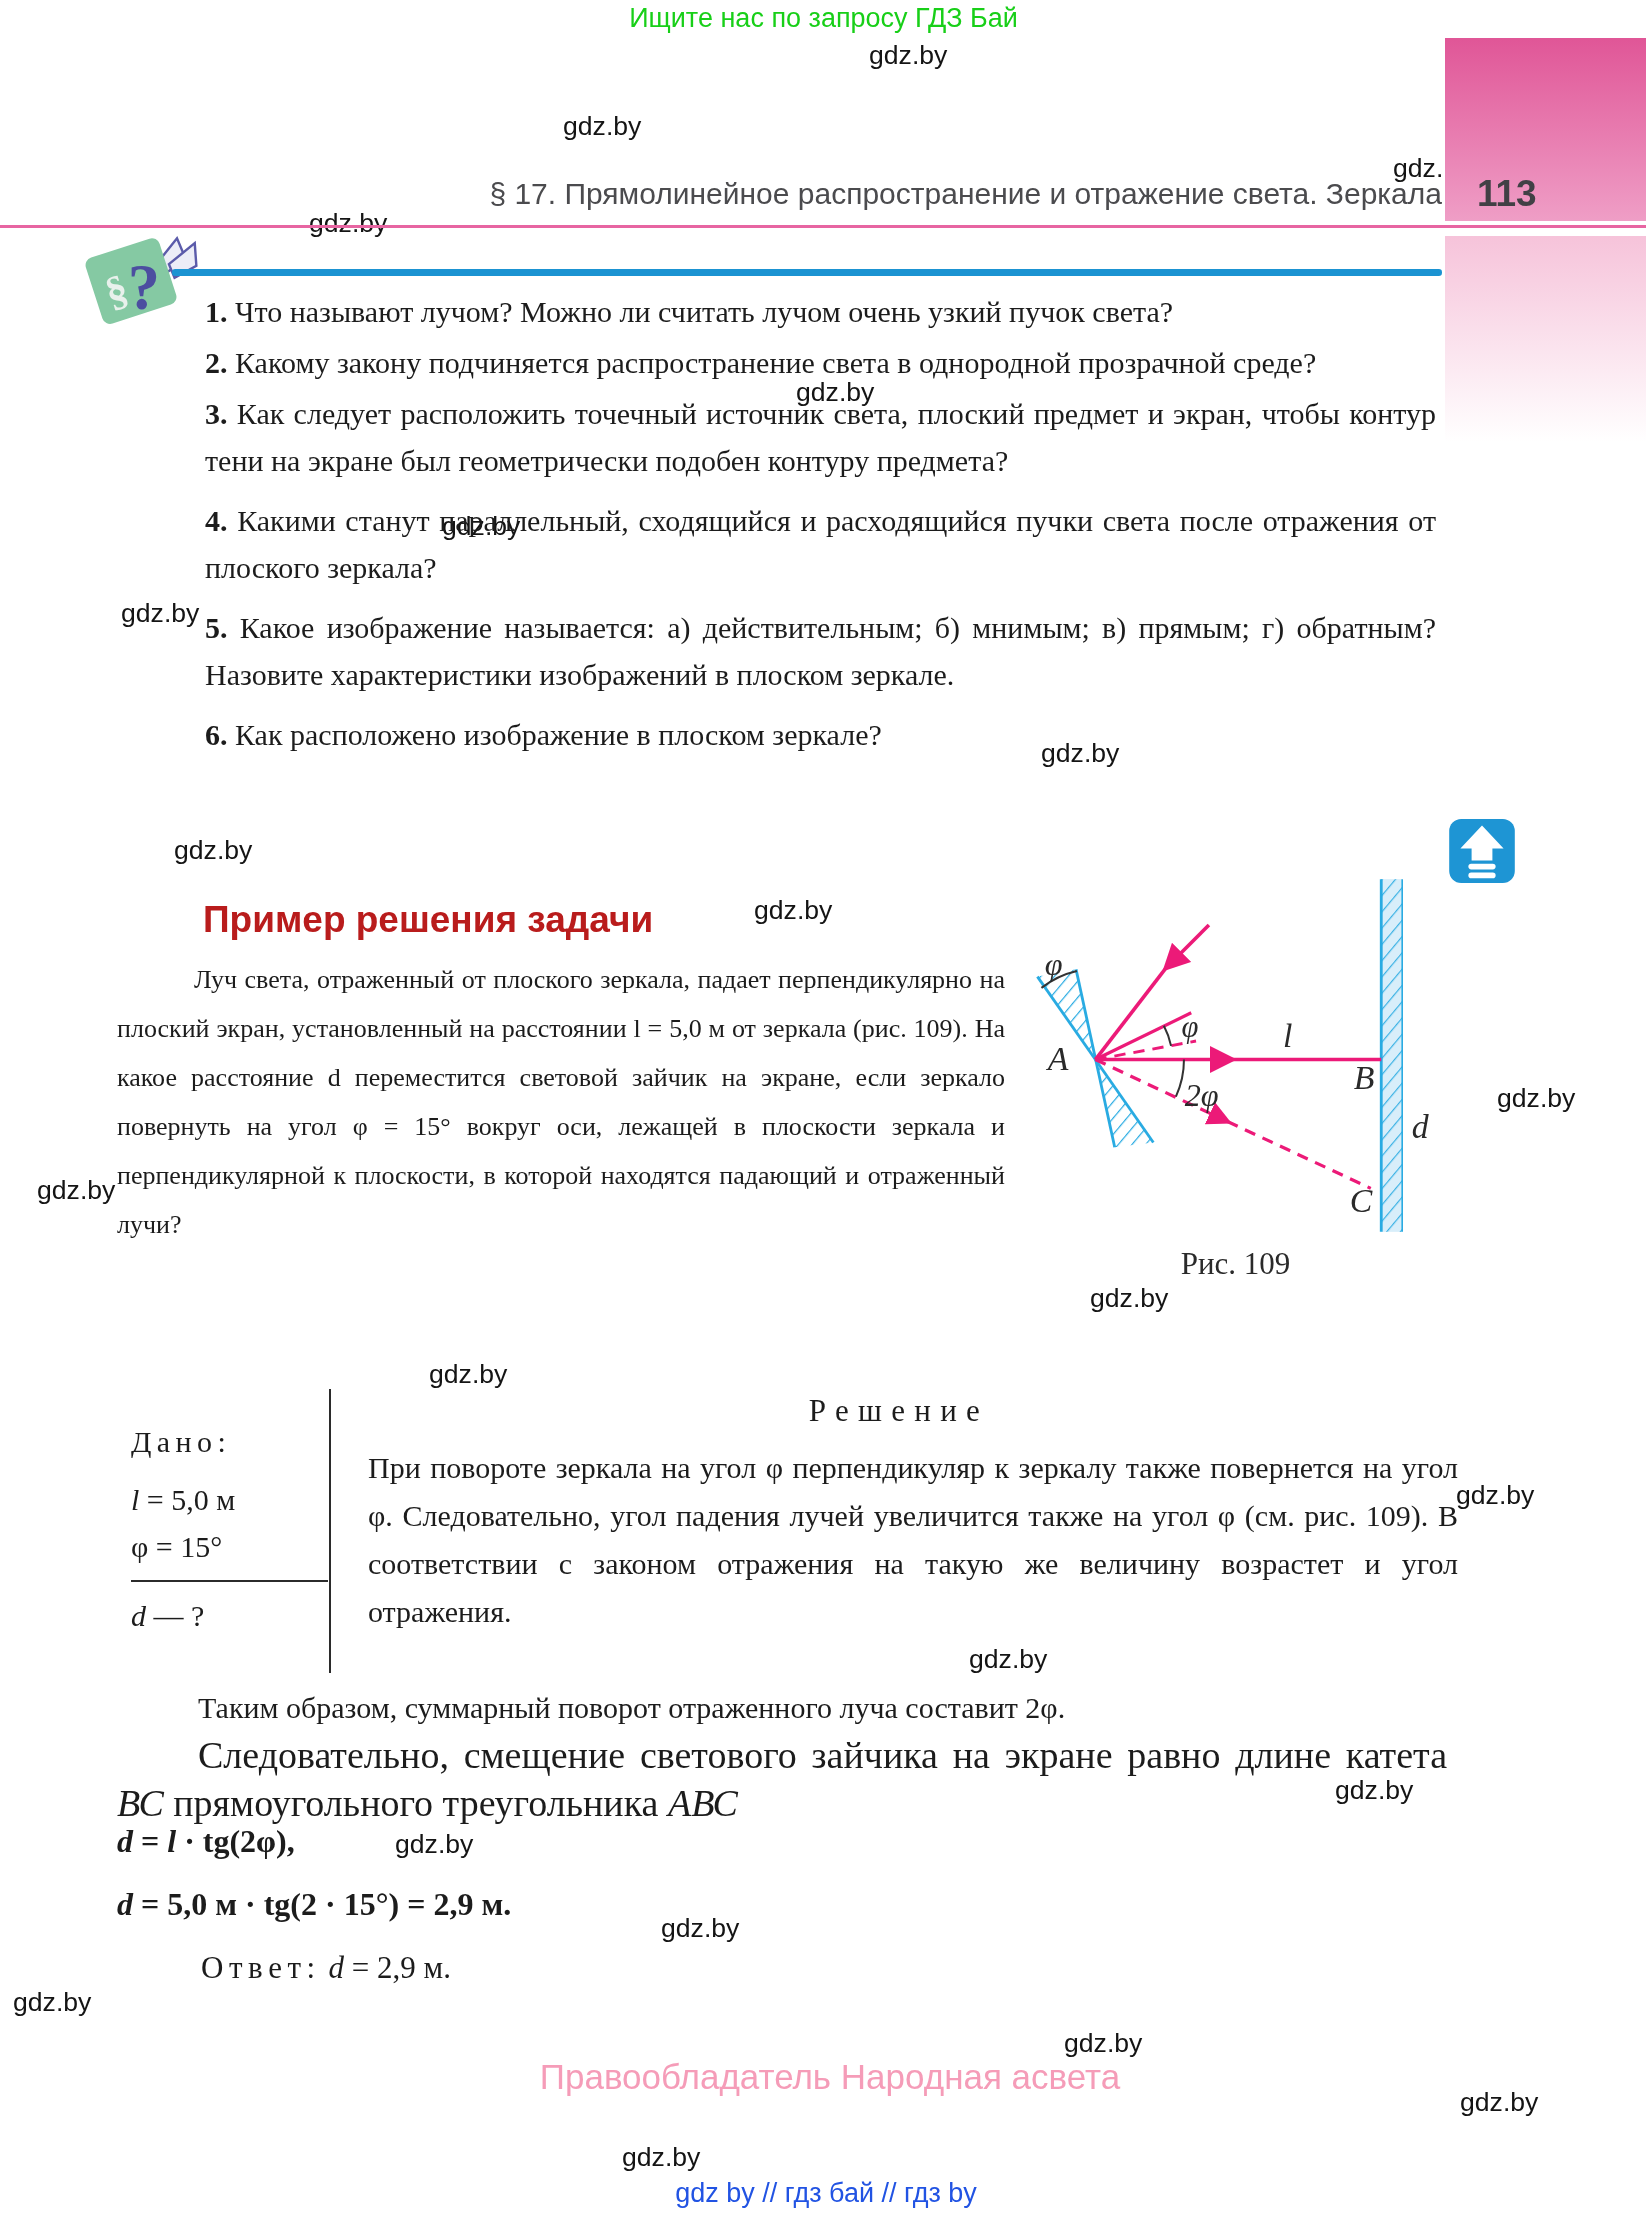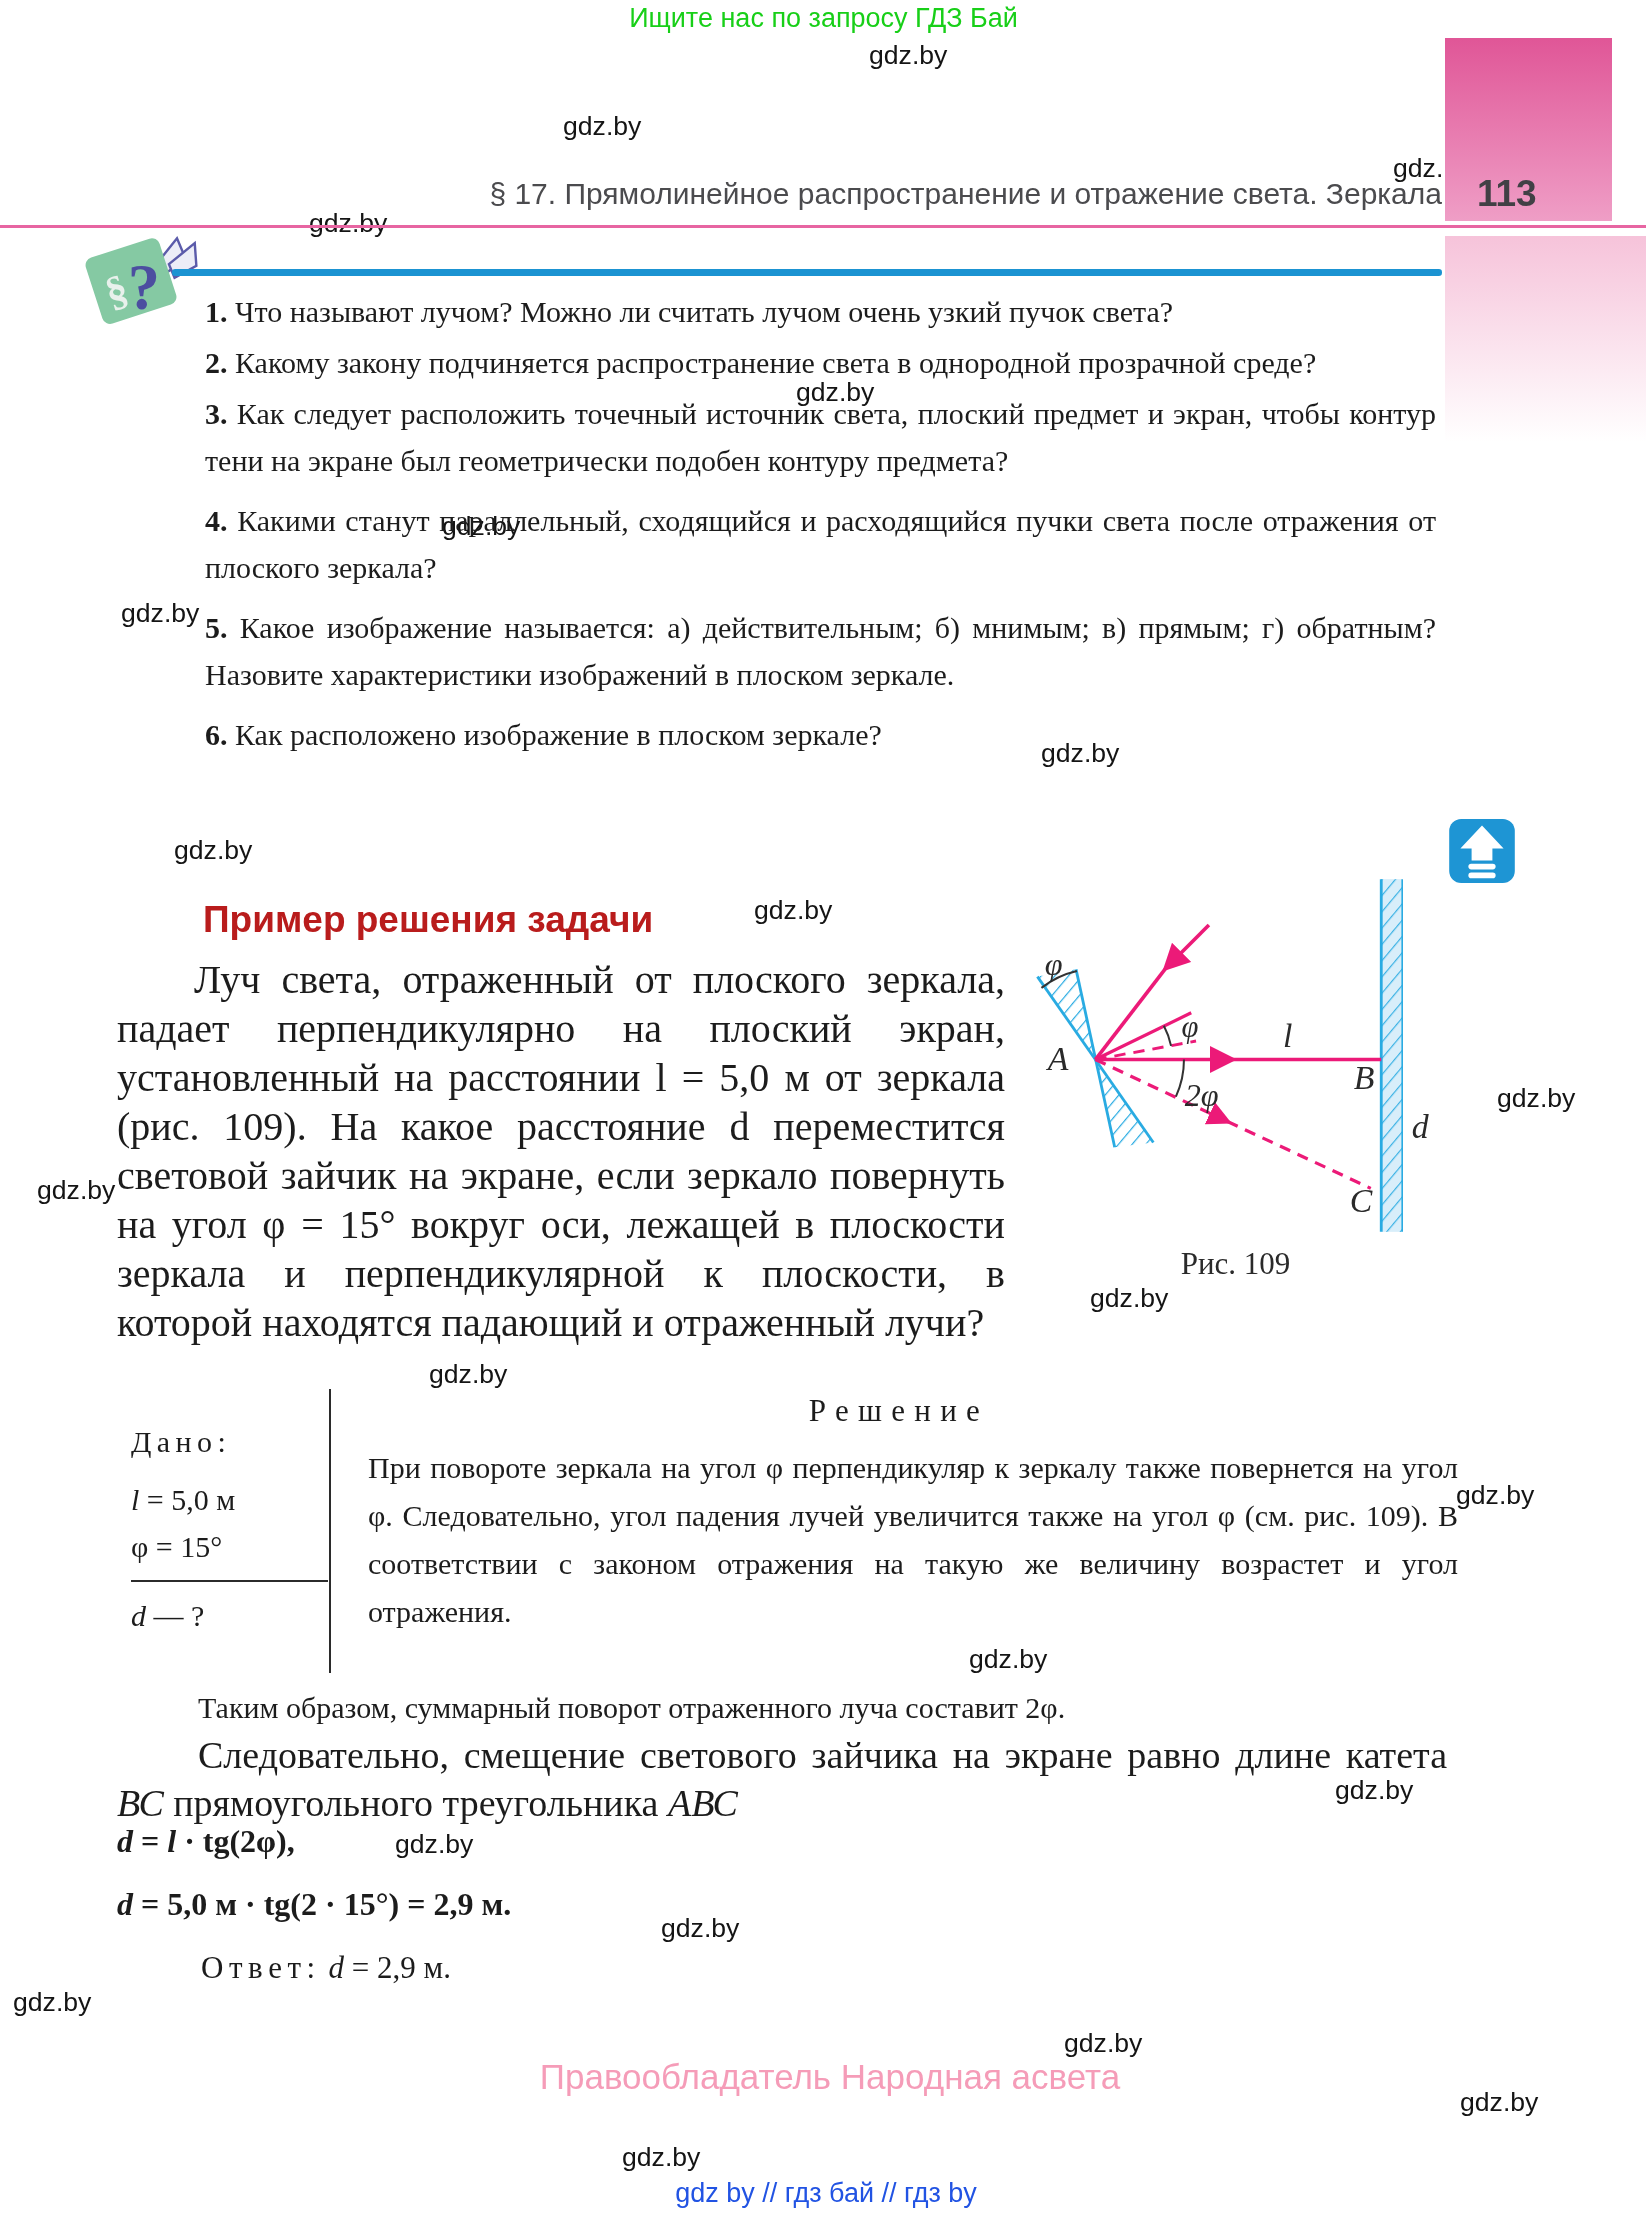--- a/index.html
+++ b/index.html
@@ -4,36 +4,36 @@
 <style>
   html,body{margin:0;padding:0;background:#888;}
   #page{position:relative;width:1647px;height:2216px;background:#ffffff;overflow:hidden;
         font-family:"Liberation Serif",serif;color:#1c1c1c;}
   .abs{position:absolute;}
   .wm{position:absolute;font:26.6px "Liberation Sans",sans-serif;color:#141414;white-space:nowrap;}
   .promo{position:absolute;top:3.2px;left:0;width:100%;text-align:center;
          font:27px "Liberation Sans",sans-serif;color:#18cf18;}
   .title{position:absolute;top:177px;left:0;width:1442px;text-align:right;
          font:30px "Liberation Sans",sans-serif;color:#4b4b4e;}
-  .pinkbox1{position:absolute;left:1445px;top:38px;width:167px;height:183px;
+  .pinkbox1{position:absolute;left:1445px;top:38px;width:201px;height:183px;
             background:linear-gradient(180deg,#e05697 0%,#ef9ec6 100%);}
   .pinkbox2{position:absolute;left:1445px;top:236px;width:201px;height:206px;
             background:linear-gradient(180deg,#f6c3da 0%,#ffffff 100%);}
   .pagenum{position:absolute;left:32px;bottom:6.4px;font:bold 37px "Liberation Sans",sans-serif;color:#414045;}
   .pinkrule{position:absolute;left:0;top:225px;width:1647px;height:3.2px;background:#e765a2;}
   .bluerule{position:absolute;left:172px;top:269px;width:1270px;height:7.3px;background:#1b93d2;border-radius:3.2px;}
   .questions{position:absolute;left:201px;top:284px;width:1239px;
              font-size:30px;line-height:47px;text-align:justify;}
   .questions p{margin:4px;}
   .questions p.gap{margin-top:13px;}
   .qnum{font-weight:bold;}
   .exheading{position:absolute;left:203px;top:899px;
              font:bold 37px "Liberation Sans",sans-serif;color:#b91c1c;}
   .problem{position:absolute;left:117px;top:955px;width:888px;
-           font-size:40px;line-height:49px;text-align:justify;text-indent:77px;}
+           font-size:26px;line-height:49px;text-align:justify;text-indent:77px;}
   .figure{position:absolute;left:1006px;top:870px;width:459px;height:439px;}
   .figcaption{position:absolute;left:0;top:376px;width:459px;text-align:center;font-size:31px;color:#2a2a2a;}
   .dano{position:absolute;left:131px;top:1393px;width:200px;font-size:30px;}
   .dano div{position:absolute;white-space:nowrap;margin-top:32px;}
   .danorule{position:absolute;left:0;top:155px;width:197px;height:2.4px;background:#2b2b2b;}
   .vrule{position:absolute;left:329px;top:1389px;width:2.4px;height:284px;background:#2b2b2b;}
   .solhead{position:absolute;left:355px;top:1393px;width:1088px;text-align:center;
            font-size:31px;letter-spacing:0.3em;}
   .soltext{position:absolute;left:368px;top:1444px;width:1090px;
            font-size:30px;line-height:48px;text-align:justify;}

